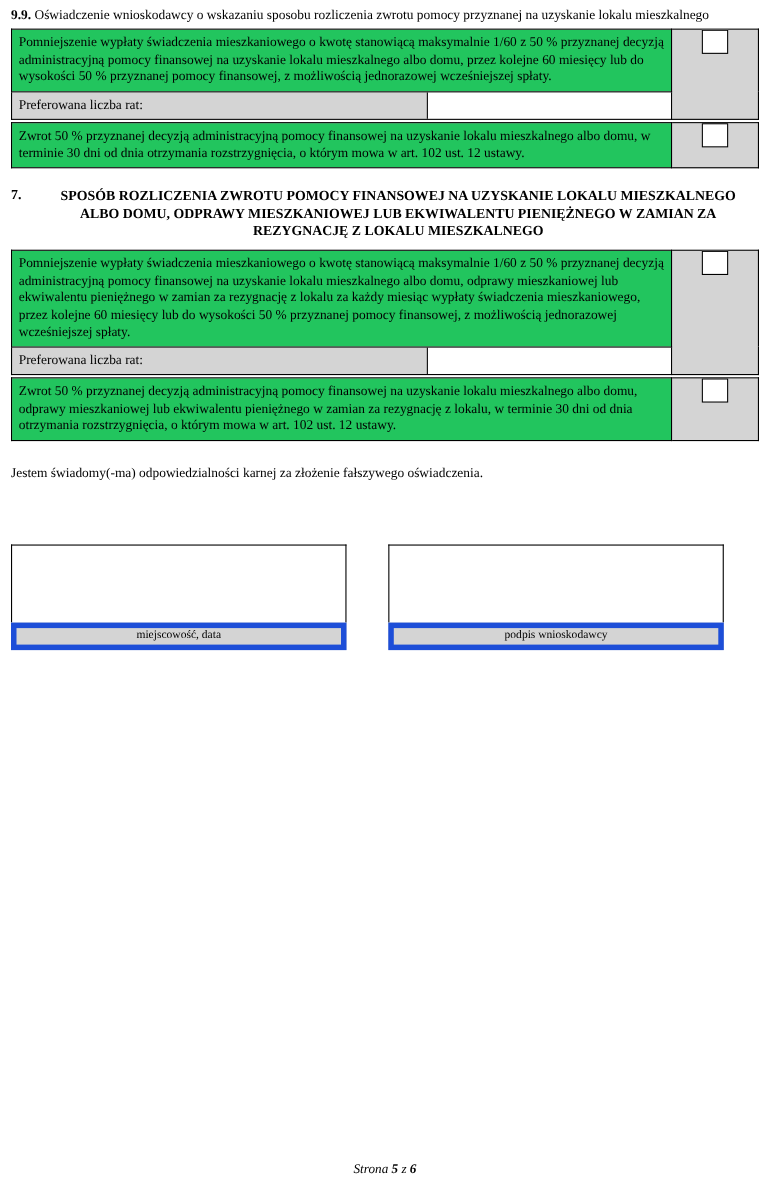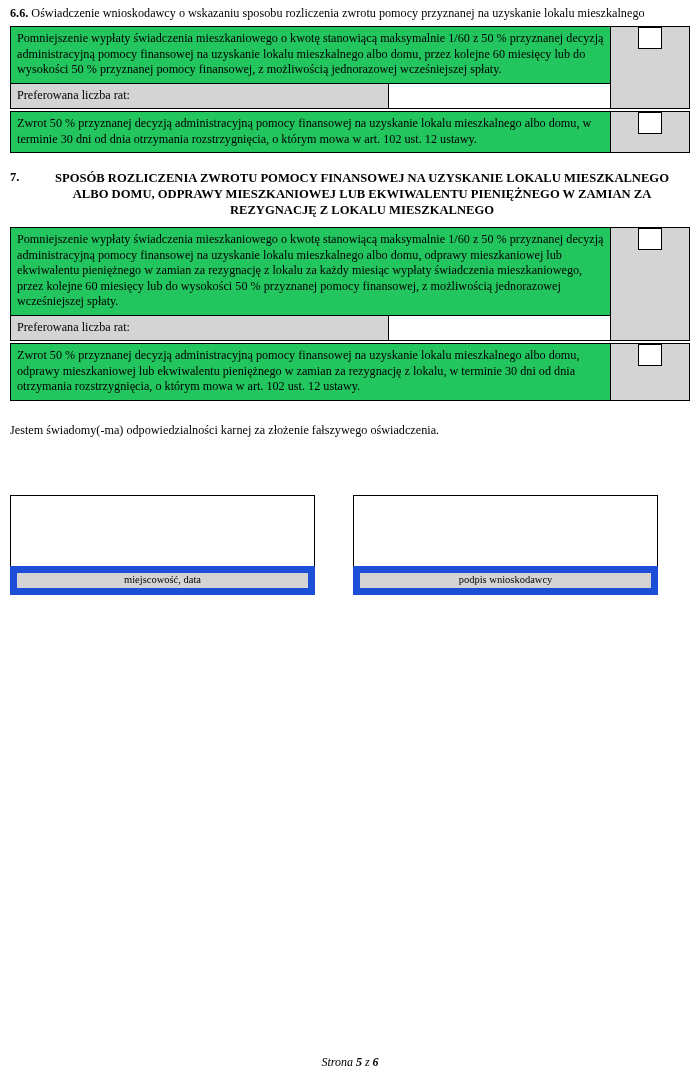--- a/index.html
+++ b/index.html
@@ -115,21 +115,21 @@
   .sig-block.right {
     width: 305px;
   }
   .sig-box {
     height: 70px;
     border: 1px solid #000000;
     border-bottom: none;
     background: #ffffff;
   }
   .sig-cap {
-    border: 7px solid #1d4ed8;
+    border: 5px solid #1d4ed8;
     background: #d4d4d4;
     text-align: center;
     font-size: 10.5px;
     padding: 1px 0 2px 0;
     line-height: 1.2;
   }
 
   
   .footer {
     position: absolute;
@@ -141,21 +141,21 @@
     font-style: italic;
   }
   .footer b { font-weight: bold; }
 </style>
 </head>
 <body>
 
 <div class="page">
 
   <p class="sec-head-inline">
-    <span class="num">6.6.</span>
+    <span class="num">9.9.</span>
     <span>Oświadczenie wnioskodawcy o wskazaniu sposobu rozliczenia zwrotu pomocy przyznanej na uzyskanie lokalu mieszkalnego</span>
   </p>
 
   <table class="opt-table">
     <tbody>
         <tr>
       <td>
         <div class="cell-text">Pomniejszenie wypłaty świadczenia mieszkaniowego o kwotę stanowiącą maksymalnie 1/60 z 50 % przyznanej decyzją administracyjną pomocy finansowej na uzyskanie lokalu mieszkalnego albo domu, przez kolejne 60 miesięcy lub do wysokości 50 % przyznanej pomocy finansowej, z możliwością jednorazowej wcześniejszej spłaty.</div>
       </td>
       <td class="cell-check" rowspan="2">

